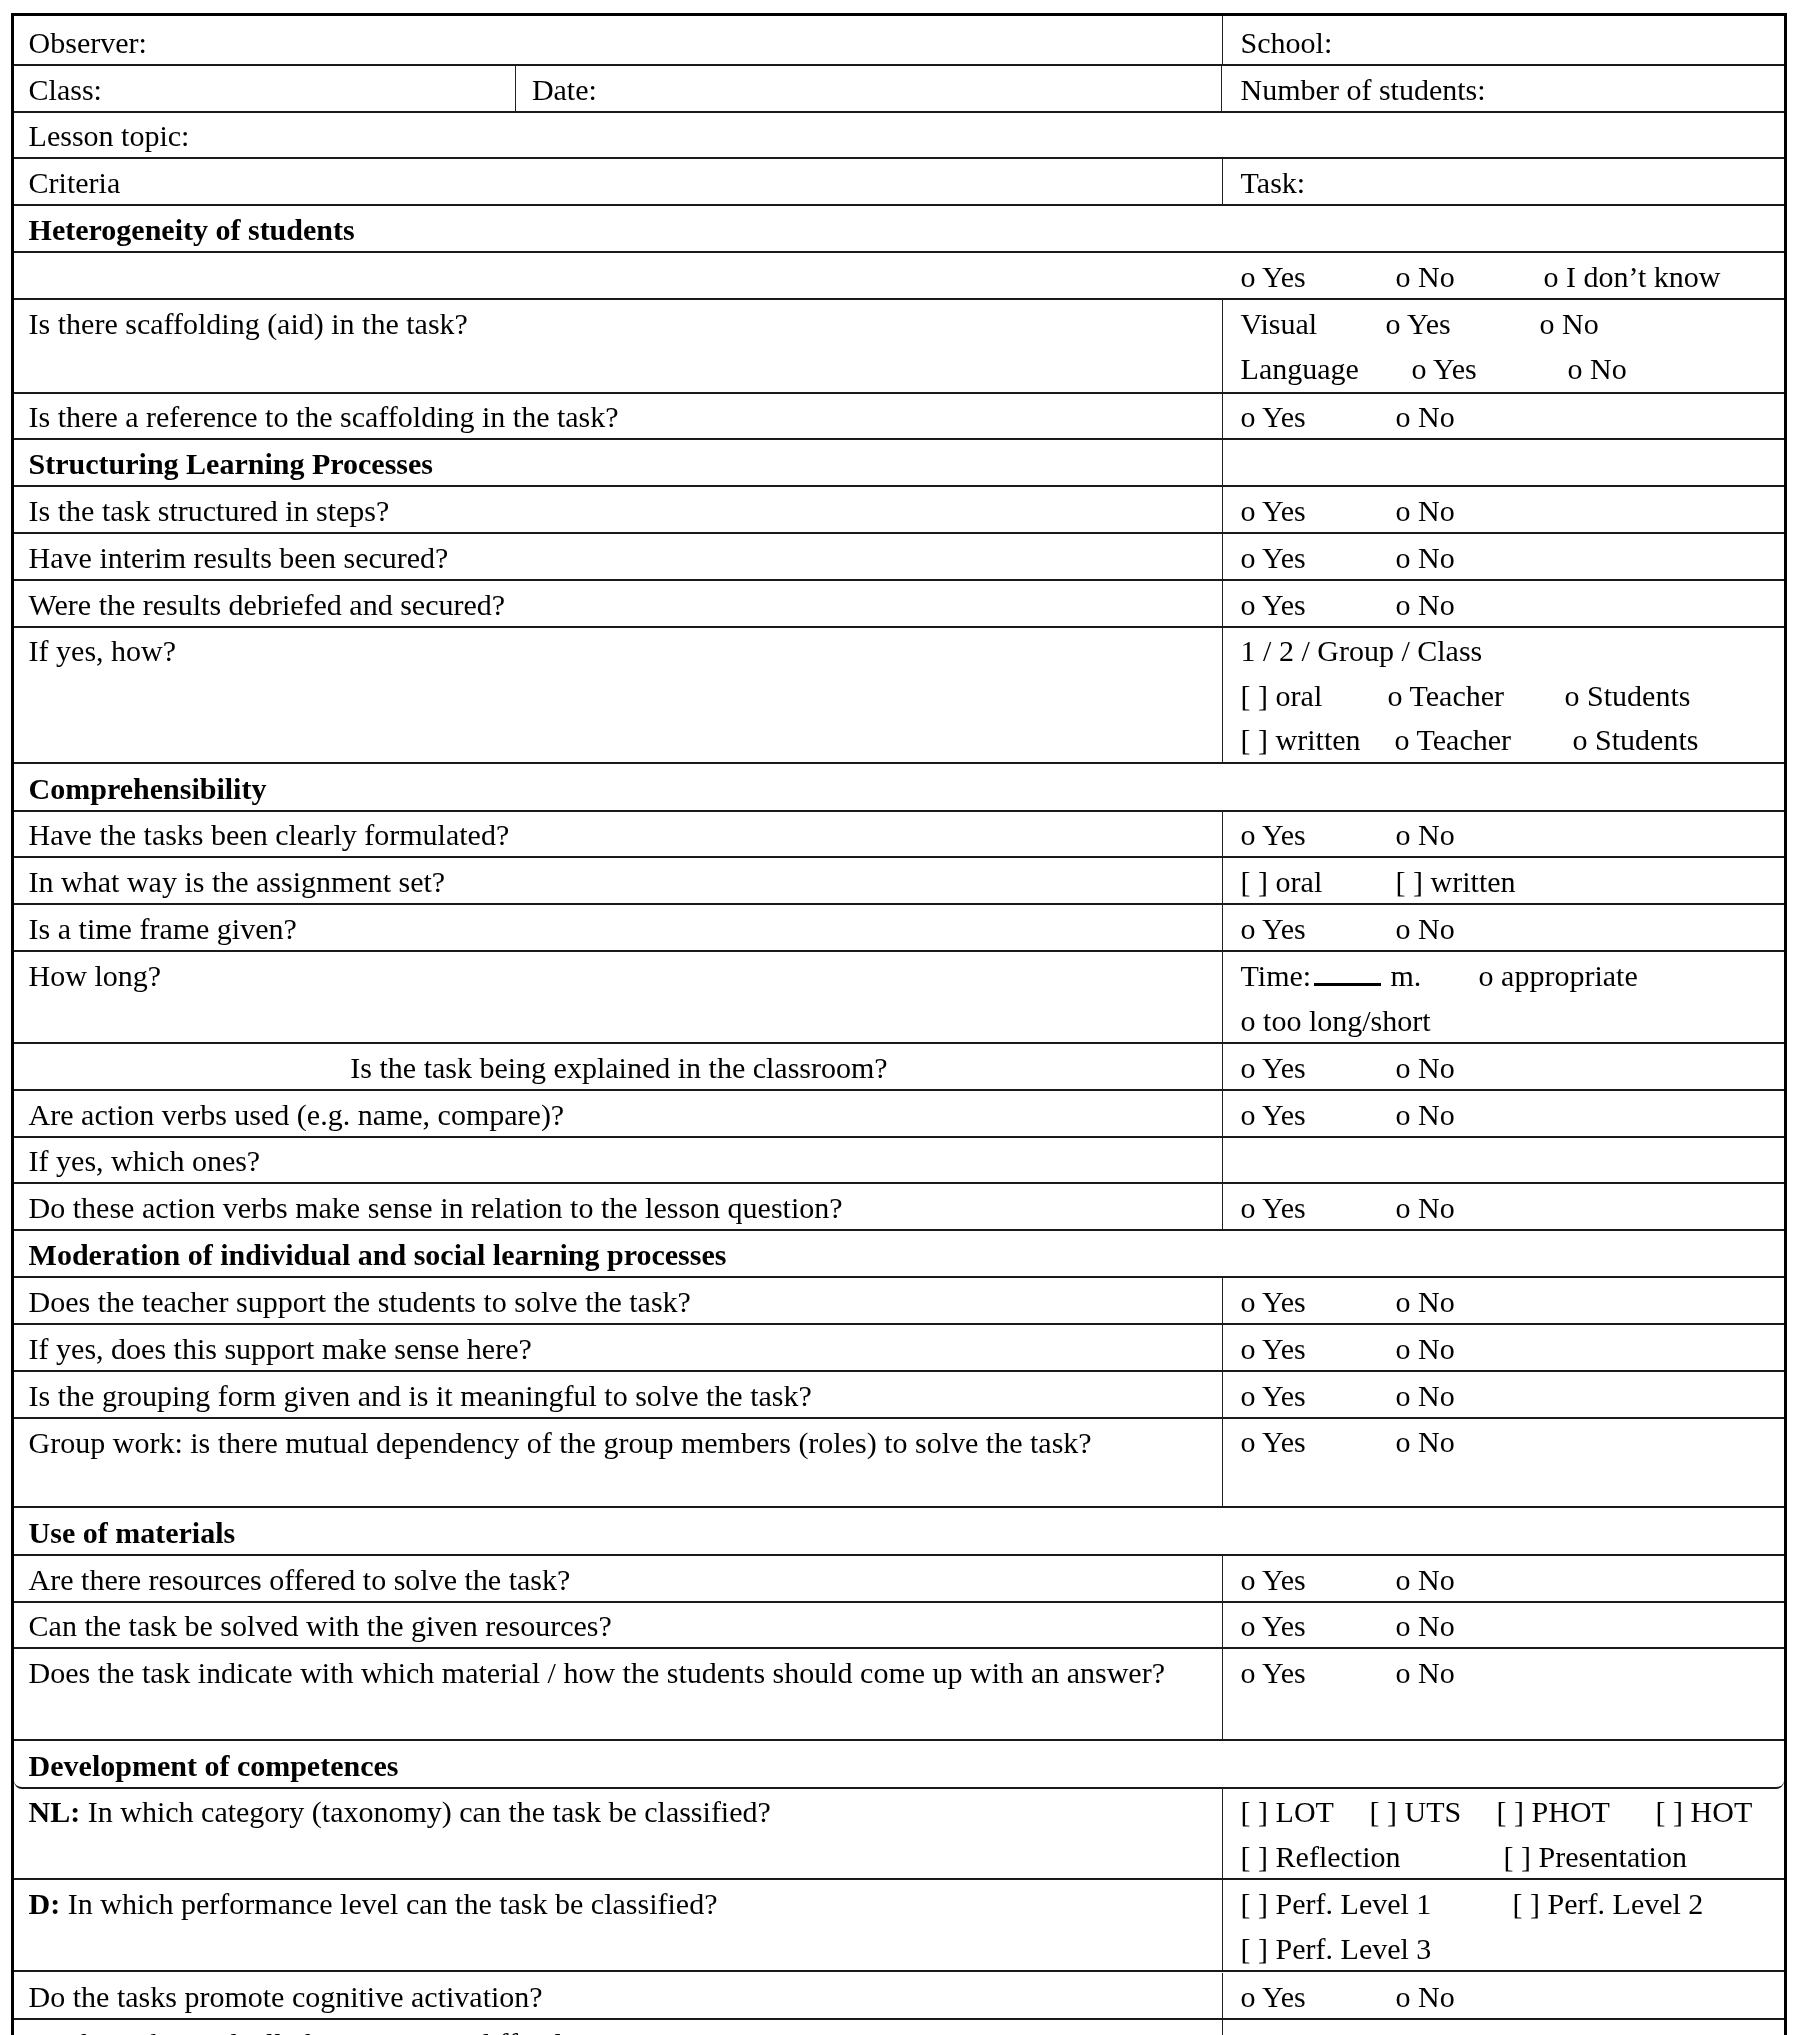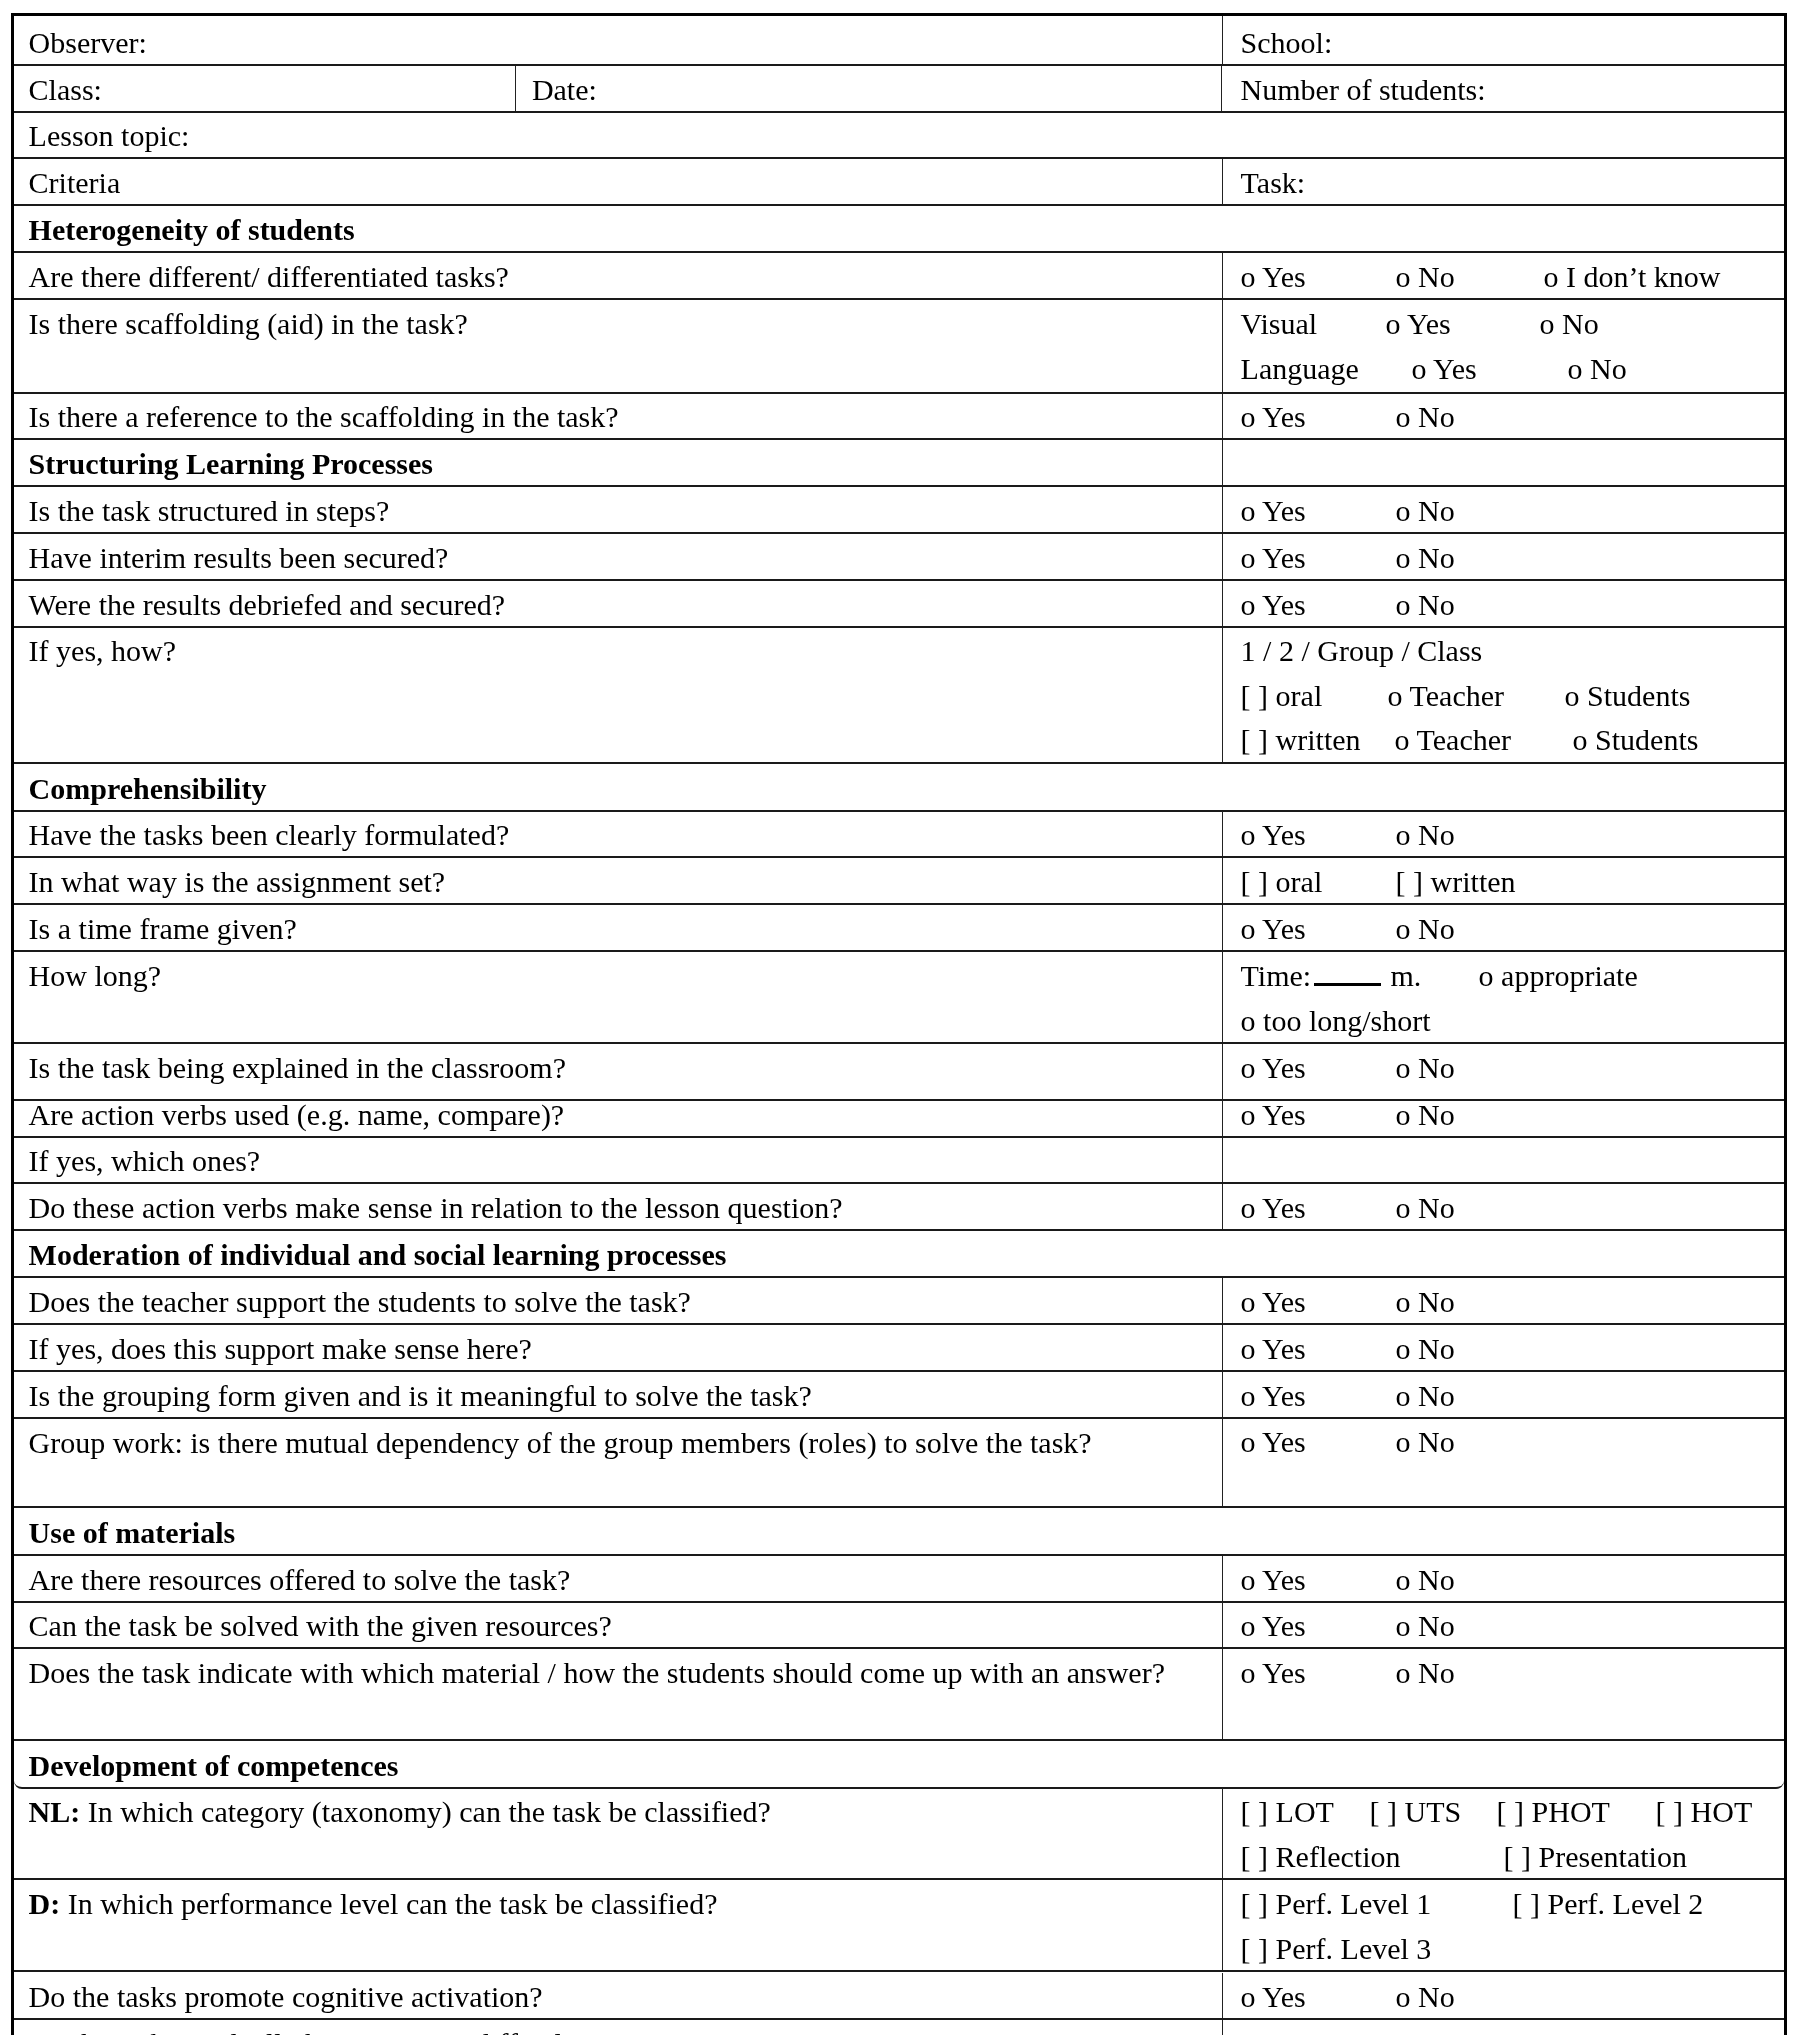--- a/index.html
+++ b/index.html
@@ -63,23 +63,20 @@
     </div>
   </div>
 
   <div class="row" style="top:190px;height:47px;">
     <div class="cell full">
         <div class="txt bold" style="top:0.8px">Heterogeneity of students</div>
       </div>
   </div>
 
   <div class="row" style="top:237px;height:47px;">
-    <div class="cell left">
-        <div class="txt" style="top:0.8px">Are there different/ differentiated tasks?</div>
-      </div>
     <div class="cell right">
       <div class="opt-line" style="top:0.8px">
         <span class="opt" style="left:0">o Yes</span>
         <span class="opt" style="left:155px">o No</span>
         <span class="opt" style="left:303px">o I don’t know</span>
       </div>
     </div>
   </div>
 
   <div class="row" style="top:284px;height:94px;">
@@ -228,21 +225,21 @@
           <span>Time:</span><span class="underline-blank"></span><span>m.</span>
         </span>
         <span class="opt" style="left:238px">o  appropriate</span>
       </div>
       <div class="opt-line" style="top:46px">
         <span class="opt" style="left:0">o too long/short</span>
       </div>
     </div>
   </div>
 
-  <div class="row" style="top:1028px;height:57px;">
+  <div class="row" style="top:1028px;height:47px;text-align:center;">
     <div class="cell left">
         <div class="txt" style="top:0.8px">Is the task being explained in the classroom?</div>
       </div>
     <div class="cell right">
         <div class="opt-line" style="top:0.8px">
       <span class="opt" style="left:0">o Yes</span>
       <span class="opt" style="left:155px">o No</span>
     </div>
       </div>
   </div>

